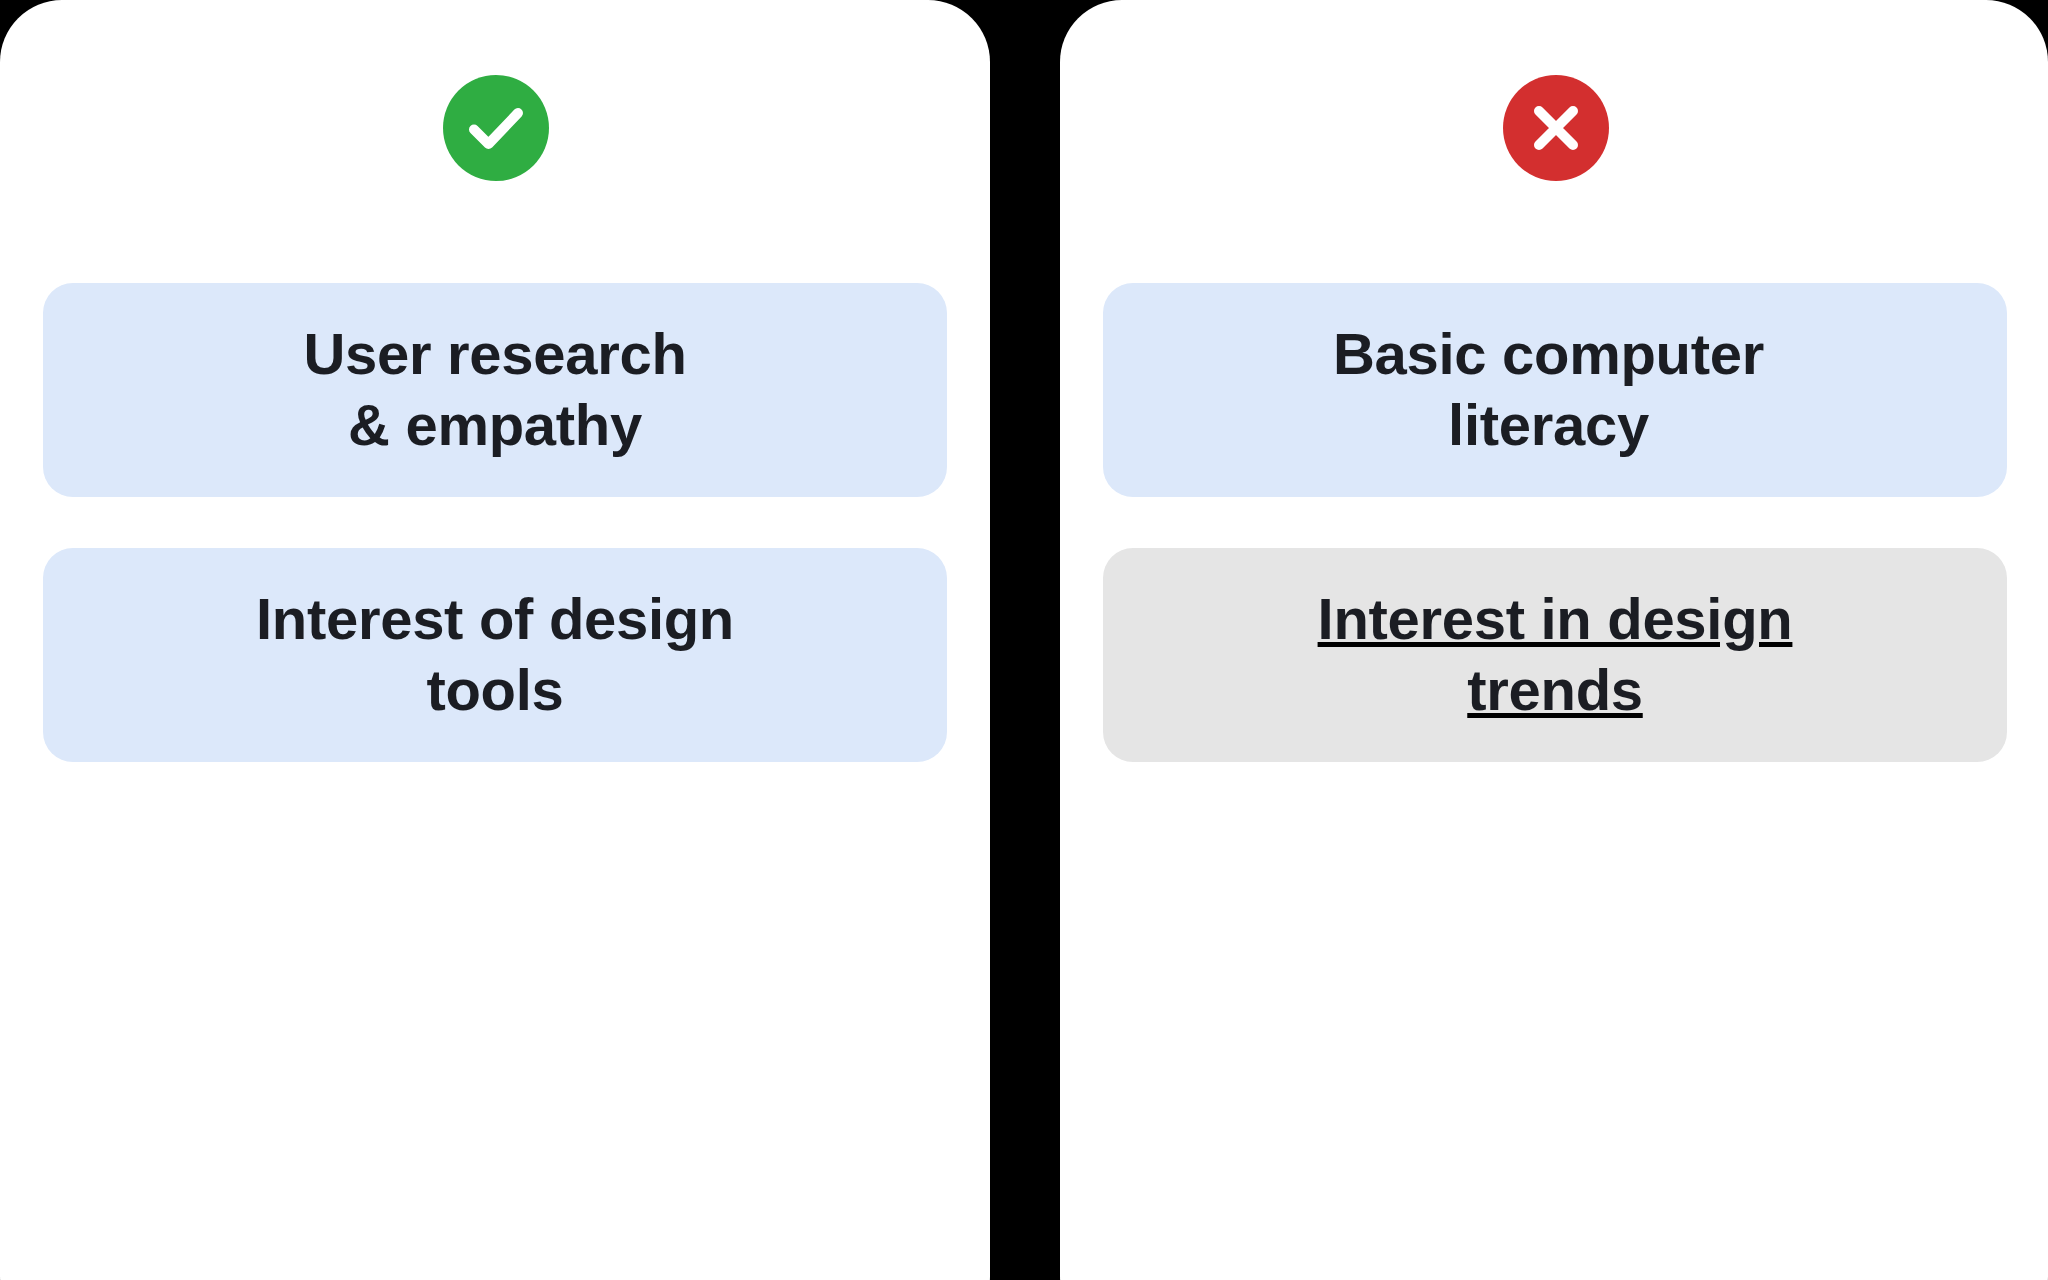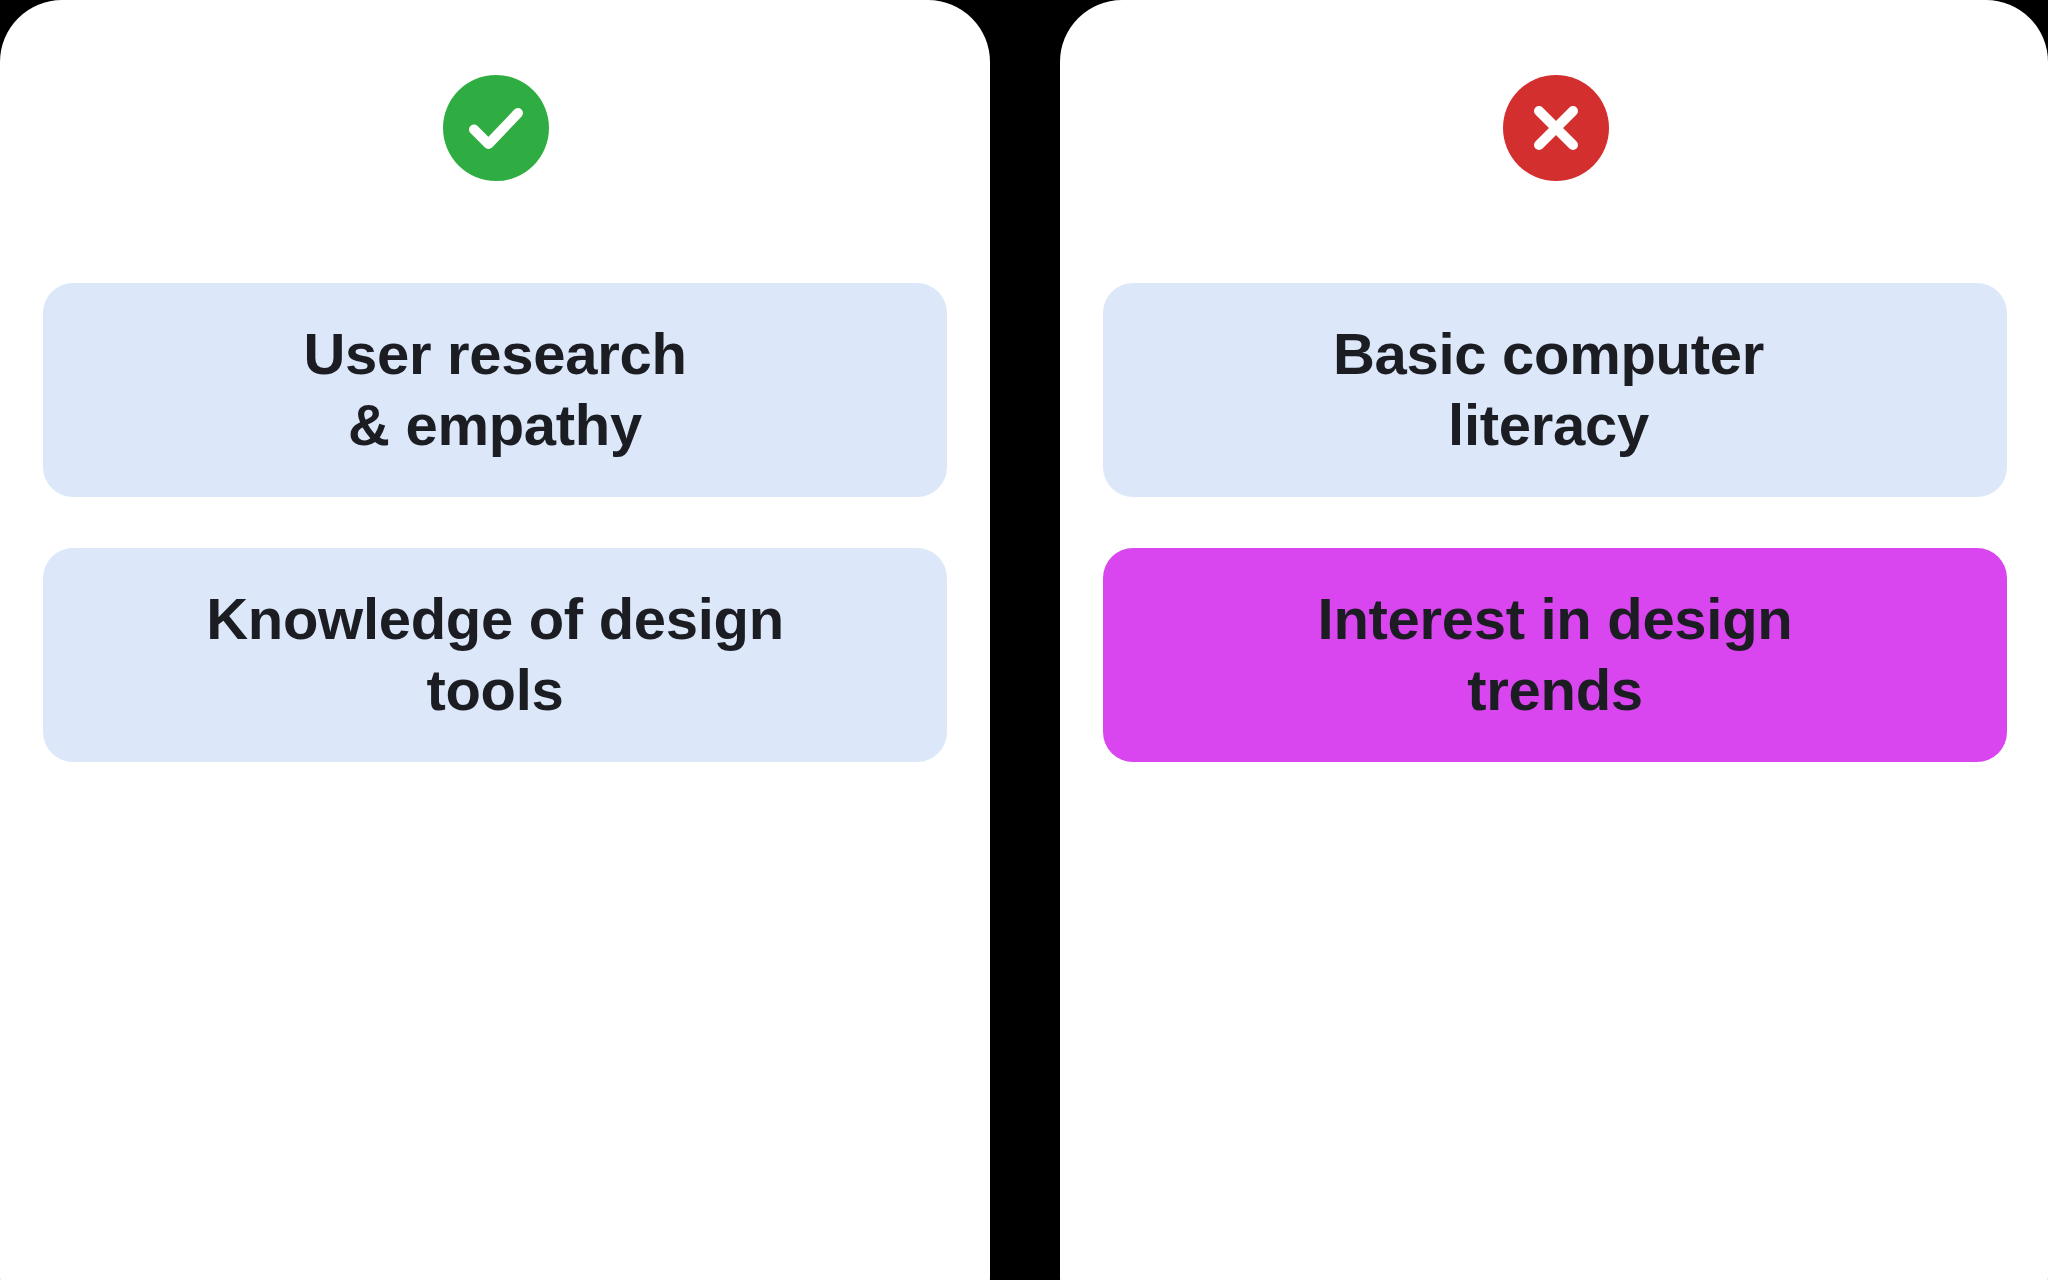--- a/index.html
+++ b/index.html
@@ -98,21 +98,21 @@
 
     <div class="pill-list">
 
       <div class="pill" style="background: rgb(220, 232, 250);">
         <span class="pill-label" style="color: rgb(27, 29, 35);">User research
 &amp; empathy</span>
       </div>
 
 
       <div class="pill" style="background: rgb(220, 232, 250);">
-        <span class="pill-label" style="color: rgb(27, 29, 35);">Knowledge of design
+        <span class="pill-label" style="color: rgb(27, 29, 35);">Interest of design
 tools</span>
       </div>
 
     </div>
   </div>
 
   <div class="card card--right" style="background: rgb(255, 255, 255);">
 
     <div class="badge" id="badge-right">
       <svg width="106" height="106" viewBox="0 0 106 106" aria-hidden="true">
@@ -122,21 +122,21 @@
     </div>
 
     <div class="pill-list">
 
       <div class="pill" style="background: rgb(220, 232, 250); padding-left: 27px;">
         <span class="pill-label" style="color: rgb(27, 29, 35);">Basic computer
 literacy</span>
       </div>
 
 
-      <div class="pill" style="background: #d946ef;">
+      <div class="pill" style="background: #e5e5e5; text-decoration: underline;">
         <span class="pill-label" style="color: rgb(27, 29, 35);">Interest in design
 trends</span>
       </div>
 
     </div>
   </div>
 
 </div>
 
 </body></html>

